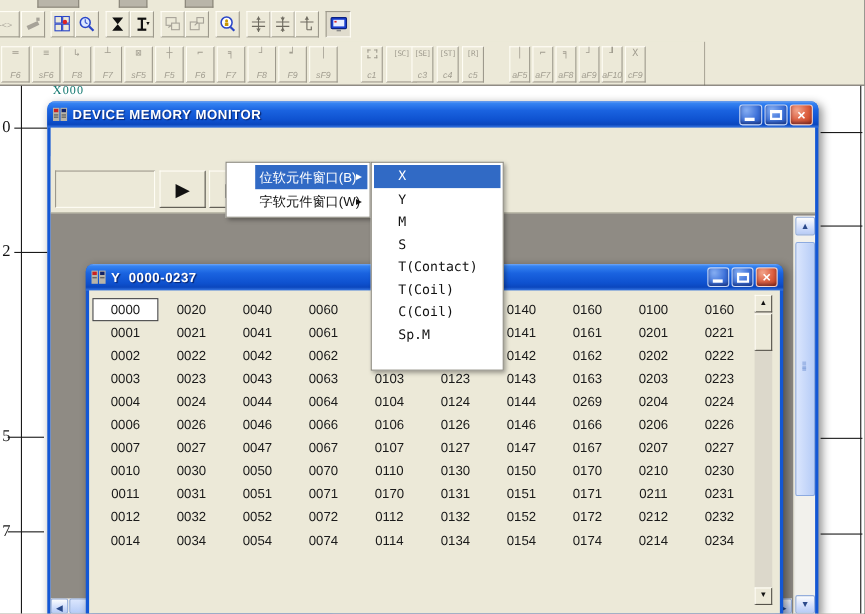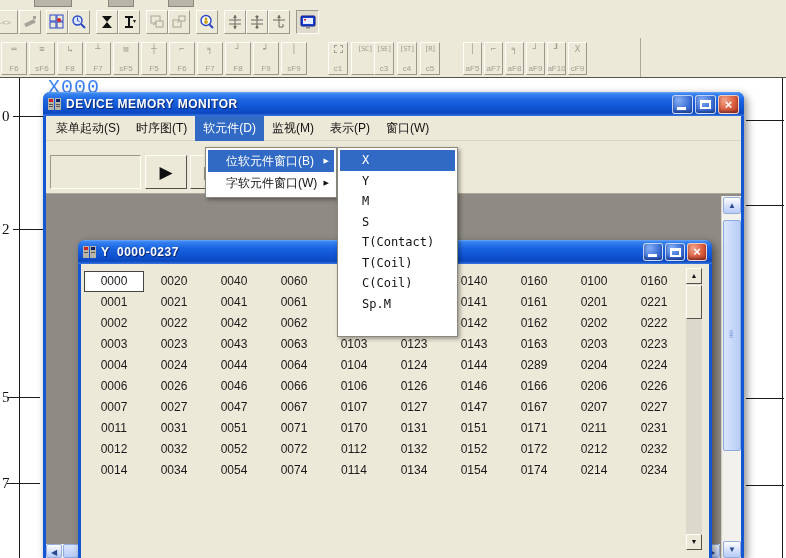--- a/index.html
+++ b/index.html
@@ -9,29 +9,29 @@
   
   .topfrag{position:absolute;top:0;height:7px;background:#b9b5a9;border:1px solid #8a8679;border-top:none;}
   .tb1btn{position:absolute;top:10px;height:24px;background:#ece9d8;border:1px solid;
     border-color:#fffdf5 #9d998c #9d998c #fffdf5;display:flex;align-items:center;justify-content:center;}
   .tb1btn.pressed{border-color:#9d998c #fffdf5 #fffdf5 #9d998c;background:#e0dccd;}
   .tb2panel{position:absolute;left:0;top:38px;width:641px;height:40px;background:#ece9d8;border-right:1px solid #aca899;}
   .tb2btn{position:absolute;top:4px;height:33px;background:#ece9d8;border:1px solid;
     border-color:#fffdf5 #9d998c #9d998c #fffdf5;display:flex;flex-direction:column;align-items:center;justify-content:space-between;padding:1px 0;}
   .tb2sym{font-family:"DejaVu Sans Mono",monospace;font-size:9px;line-height:10px;color:#a19d90;white-space:nowrap;}
   .tb2sym.br{font-size:7px;letter-spacing:-0.5px;}
-  .tb2lbl{font-size:8px;line-height:9px;color:#a19d90;}
+  .tb2lbl{font-size:8px;line-height:9px;color:#a19d90;font-style:italic;}
   .dashbox{width:9px;height:8px;border:1px dashed #a19d90;margin-top:1px;}
   .tbdivider{position:absolute;left:0;top:77px;width:786px;height:1px;background:#55524a;}
 
   
   .ladder{position:absolute;left:0;top:78px;width:786px;height:480px;background:#fff;}
   .lline{position:absolute;background:#1a1a1a;}
   .stepnum{position:absolute;font-family:"Liberation Serif",serif;font-size:15px;color:#111;}
-  .contactlbl{position:absolute;left:48px;top:-2px;font-family:Liberation Mono, monospace;font-size:20px;color:#3b82f6;letter-spacing:1px;}
+  .contactlbl{position:absolute;left:48px;top:-2px;font-family:Liberation Serif, serif;font-size:11px;color:#0f766e;letter-spacing:1px;}
 
   
   .xpframe{position:absolute;border-radius:7px 7px 0 0;background:#1357d5;box-shadow:3px 3px 9px rgba(0,0,0,.45);}
   .titlebar{position:absolute;left:0;right:0;top:0;height:24px;border-radius:7px 7px 0 0;padding:0 5px;display:flex;align-items:center;gap:4px;
     background:linear-gradient(180deg,#71a7f5 0%,#3583f2 8%,#1a63e0 35%,#0e51cf 72%,#0b47be 88%,#3877e3 100%);}
   .titletext{color:#fff;font-weight:bold;font-size:12px;letter-spacing:.5px;text-shadow:1px 1px 1px rgba(0,0,40,.6);white-space:pre;text-align:right;}
   .tbtns{margin-left:auto;display:flex;gap:2px;}
   .tbtn{width:21px;height:19px;border-radius:3px;border:1px solid rgba(255,255,255,.7);position:relative;
     background:radial-gradient(circle at 30% 25%,#86aef2 0%,#3b6fd8 60%,#2a59c0 100%);box-shadow:inset 0 -2px 3px rgba(0,0,40,.4);}
   .tbtn.close{background:radial-gradient(circle at 30% 25%,#f2a58c 0%,#de6243 50%,#bf3a17 100%);}
@@ -66,21 +66,21 @@
     font-size:7px;color:#111;text-align:center;line-height:14px;}
   .clthumb{position:absolute;left:0;width:16px;background:#ece9d8;border:1px solid;border-color:#fffdf5 #55524a #55524a #fffdf5;}
 
   
   .gridrow{display:flex;height:21px;}
   .gridcell{width:60px;text-align:center;font-size:12px;line-height:21px;color:#1a1a1a;}
   .gridcell.sel{background:#fff;border:1px solid #444;line-height:19px;}
 
   
   .popup{position:absolute;background:#fff;border:1px solid #8a887c;box-shadow:2px 2px 4px rgba(0,0,0,.35);padding:2px;}
-  .pitem{height:22px;display:flex;align-items:center;font-size:12px;color:#111;padding-left:18px;position:relative;white-space:nowrap;}
+  .pitem{height:22px;display:flex;align-items:center;font-size:12px;color:#111;padding-left:4px;position:relative;white-space:nowrap;margin-left:24px;}
   .pitem.sel{background:#316ac5;color:#fff;}
   .pitem .arrow{position:absolute;right:5px;font-size:7px;}
   .sitem{height:20.5px;display:flex;align-items:center;font-family:"DejaVu Sans Mono",monospace;font-size:12px;color:#111;padding-left:22px;white-space:nowrap;}
   .sitem.sel{background:#316ac5;color:#fff;}
 </style>
 </head>
 <body>
 
 <div id="screen">
 
@@ -319,28 +319,20 @@
           </span>
         <span class="tbtn">
             <span class="gmax"></span>
           </span>
         <span class="tbtn close">
             <span class="gclose">×</span>
           </span>
       </span>
     </div>
     <div class="winbody">
-      <div class="menubar" id="dmmMenubar">
-          <div class="menuitem">菜单起动(S)</div>
-          <div class="menuitem">时序图(T)</div>
-          <div class="menuitem sel">软元件(D)</div>
-          <div class="menuitem">监视(M)</div>
-          <div class="menuitem">表示(P)</div>
-          <div class="menuitem">窗口(W)</div>
-        </div>
       <div class="dmmtoolbar">
         <div class="sunkpanel"></div>
         <div class="playbtn" style="left:99px;">▶</div>
         <div class="playbtn" style="left:144px;">▶</div>
       </div>
       <div class="mdiclient">
 
         <div class="xpsbH" style="left:0;bottom:0;width:674px;">
           <div class="xpsbtn" style="left:0;top:0;width:16px;height:14px;">◀</div>
           <div class="xpthumbH" style="left:17px;top:0;width:240px;height:14px;"></div>
@@ -432,21 +424,21 @@
             <div class="gridcell">0223</div>
           </div>
           <div class="gridrow">
             <div class="gridcell">0004</div>
             <div class="gridcell">0024</div>
             <div class="gridcell">0044</div>
             <div class="gridcell">0064</div>
             <div class="gridcell">0104</div>
             <div class="gridcell">0124</div>
             <div class="gridcell">0144</div>
-            <div class="gridcell">0289</div>
+            <div class="gridcell">0269</div>
             <div class="gridcell">0204</div>
             <div class="gridcell">0224</div>
           </div>
           <div class="gridrow">
             <div class="gridcell">0006</div>
             <div class="gridcell">0026</div>
             <div class="gridcell">0046</div>
             <div class="gridcell">0066</div>
             <div class="gridcell">0106</div>
             <div class="gridcell">0126</div>
@@ -461,20 +453,32 @@
             <div class="gridcell">0047</div>
             <div class="gridcell">0067</div>
             <div class="gridcell">0107</div>
             <div class="gridcell">0127</div>
             <div class="gridcell">0147</div>
             <div class="gridcell">0167</div>
             <div class="gridcell">0207</div>
             <div class="gridcell">0227</div>
           </div>
           <div class="gridrow">
+            <div class="gridcell">0010</div>
+            <div class="gridcell">0030</div>
+            <div class="gridcell">0050</div>
+            <div class="gridcell">0070</div>
+            <div class="gridcell">0110</div>
+            <div class="gridcell">0130</div>
+            <div class="gridcell">0150</div>
+            <div class="gridcell">0170</div>
+            <div class="gridcell">0210</div>
+            <div class="gridcell">0230</div>
+          </div>
+          <div class="gridrow">
             <div class="gridcell">0011</div>
             <div class="gridcell">0031</div>
             <div class="gridcell">0051</div>
             <div class="gridcell">0071</div>
             <div class="gridcell">0170</div>
             <div class="gridcell">0131</div>
             <div class="gridcell">0151</div>
             <div class="gridcell">0171</div>
             <div class="gridcell">0211</div>
             <div class="gridcell">0231</div>

